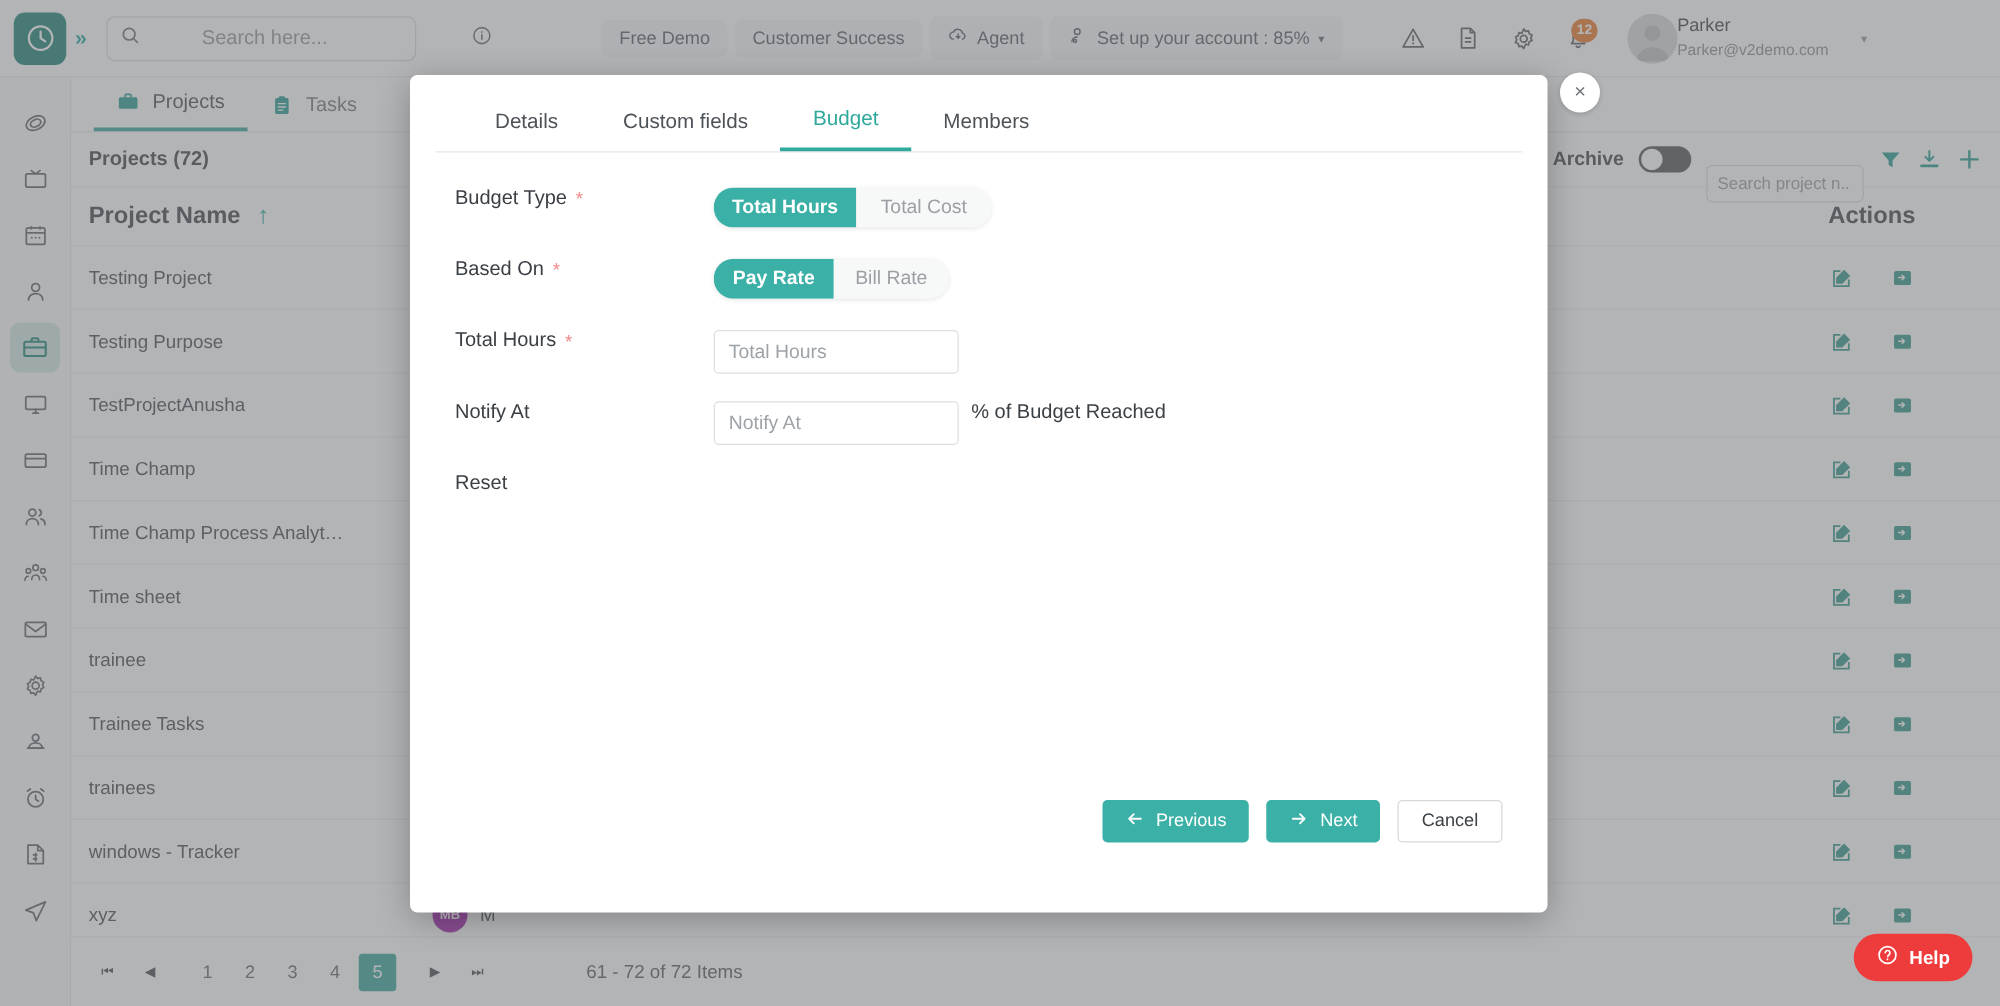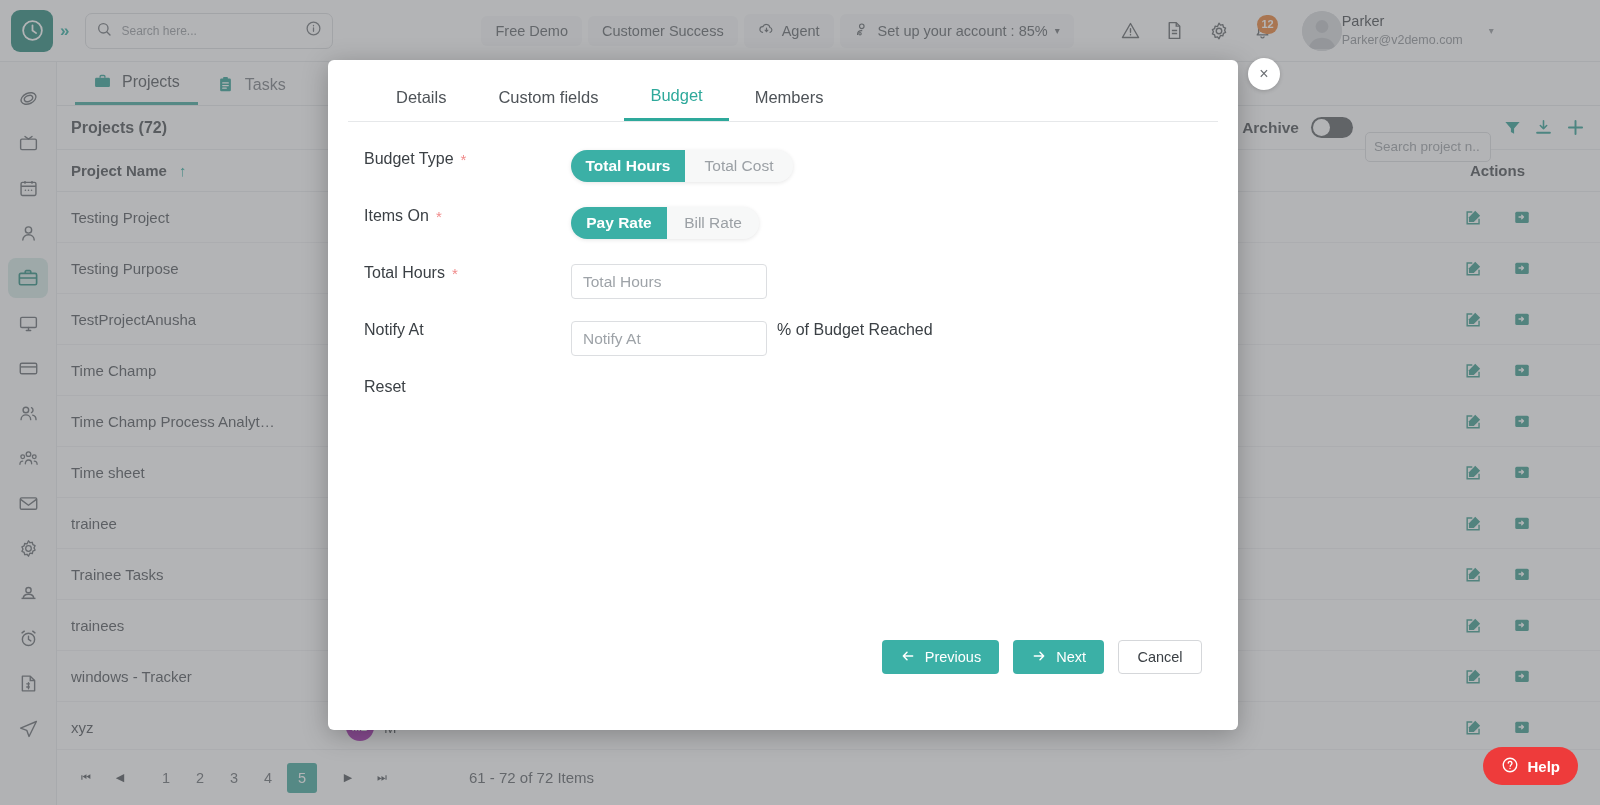--- a/index.html
+++ b/index.html
@@ -32,22 +32,22 @@
     background: #0c7a6a; display: flex; align-items: center; justify-content: center;
     flex: none;
   }
   .chev-expand { color: #16a394; font-size: 17px; margin-left: 7px; letter-spacing: -2px; font-weight: 700; flex: none; }
   .searchbox {
     margin-left: 18px; width: 248px; height: 36px; border: 1px solid #d8dadd;
     border-radius: 7px; display: flex; align-items: center; padding: 0 10px; gap: 9px;
     background: #fff;
   }
   .searchbox input {
-    border: 0; outline: 0; flex: 1; font-size: 12px; color: #3c4043;
-    font-family: "Liberation Sans", sans-serif; background: transparent;
+    border: 0; outline: 0; flex: 1; font-size: 16px; color: #3c4043;
+    font-family: "Liberation Sans", sans-serif; background: transparent; margin-left: 40px;
   }
   .searchbox input::placeholder { color: #8b8f94; }
   .hdr-center { display: flex; align-items: center; gap: 6px; margin-left: 148px; }
   .hdr-chip {
     padding: 7px 14px; border-radius: 6px; font-size: 14.5px; color: #4b5055;
     background: #f5f6f7; white-space: nowrap; display: flex; align-items: center; gap: 7px;
   }
   .hdr-icons { display: flex; align-items: center; gap: 2px; margin-left: 36px; }
   .hdr-ico-btn {
     width: 42px; height: 42px; display: flex; align-items: center; justify-content: center;
@@ -115,21 +115,21 @@
   .mini-search input {
     border: 0; outline: 0; width: 100%; font-size: 13.5px; color: #3c4043;
     font-family: "Liberation Sans", sans-serif; background: transparent;
   }
   .mini-search input::placeholder { color: #9196 9b; color: #91969b; }
   .sb-ico { color: #169486; display: flex; align-items: center; }
 
   
   .tbl { width: 100%; border-collapse: collapse; table-layout: fixed; }
   .tbl th {
-    text-align: left; font-size: 15px; font-weight: 700; color: #32373b;
+    text-align: left; font-size: 19px; font-weight: 700; color: #32373b;
     padding: 12px 14px; border-bottom: 1px solid #e9eaec; background: #fff;
   }
   .tbl td {
     font-size: 15px; color: #3a3f44; padding: 11px 14px;
     border-bottom: 1px solid #eef0f1; height: 47px; vertical-align: middle;
   }
   .th-actions { text-align: center !important; }
   .cell-owner { display: flex; align-items: center; gap: 10px; }
   .av {
     width: 28px; height: 28px; border-radius: 50%; color: #fff; font-size: 10.5px;
@@ -877,21 +877,21 @@
         <span class="req">*</span>
       </div>
       <div class="seg w1">
         <div class="on">Total Hours</div>
         <div class="off">Total Cost</div>
       </div>
     </div>
 
     <div class="frow">
       <div class="flabel">
-        <span>Items On</span>
+        <span>Based On</span>
         <span class="req">*</span>
       </div>
       <div class="seg w2">
         <div class="on">Pay Rate</div>
         <div class="off">Bill Rate</div>
       </div>
     </div>
 
     <div class="frow">
       <div class="flabel">

